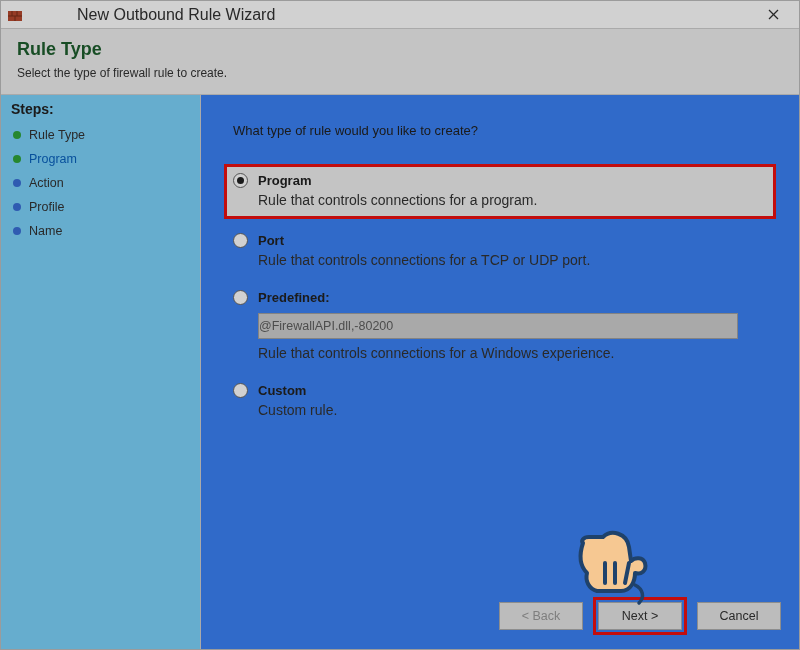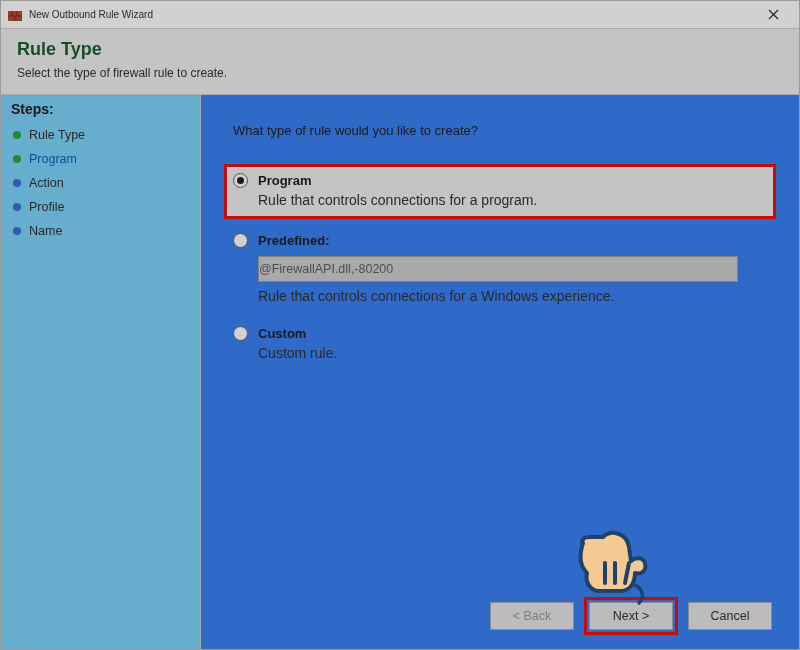--- a/index.html
+++ b/index.html
@@ -1,21 +1,21 @@
 <!DOCTYPE html>
 <html><head>
   <meta charset="utf-8">
   <style>
     * { box-sizing: border-box; margin: 0; padding: 0; font-family: "Segoe UI", Tahoma, sans-serif; }
     body { width: 800px; height: 650px; overflow: hidden; position: relative; }
     .overlay-dim { position: absolute; inset: 0; background: rgba(0,0,0,0.18); pointer-events: none; z-index: 40; }
     .wizard { position: absolute; inset: 0; background: #f0f0f0; display: flex; flex-direction: column; border: 1px solid #bdbdbd; }
     .titlebar { height: 28px; display: flex; align-items: center; padding: 0 6px 0 6px; background: #fff; border-bottom: 1px solid #d0d0d0; }
     .titlebar .icon-wrap { width: 16px; height: 16px; margin-right: 6px; display:flex; align-items:center; justify-content:center; }
-    .titlebar .title-text { font-size: 10px; color: #333; flex: 1; }
+    .titlebar .title-text { font-size: 16px; color: #333; flex: 1; margin-left: 48px; }
     .titlebar .close { width: 40px; height: 28px; display: flex; align-items: center; justify-content: center; color:#333; font-size:14px; }
     .header { padding: 10px 16px 14px 16px; border-bottom: 1px solid #d0d0d0; background:#f0f0f0; }
     .header h1 { color: #1e5f2e; font-size: 18px; font-weight: 600; margin-bottom: 6px; }
     .header p { font-size: 12px; color: #333; }
     .body { flex: 1; display: flex; min-height: 0; }
     .steps { width: 200px; border-right: 1px solid #d0d0d0; padding: 6px 8px 8px 10px; background:#7dd3fc; }
     .steps h2 { font-size: 14px; font-weight: 700; color:#222; margin-bottom: 6px; }
     .step-item { display: flex; align-items: center; padding: 5px 2px; font-size: 12.5px; }
     .bullet { width: 8px; height: 8px; border-radius: 50%; margin-right: 8px; }
     .bullet.green { background: #2fa53a; }
@@ -25,21 +25,21 @@
     .main { flex: 1; position: relative; padding: 28px 32px 0 32px; background:#3b82f6; }
     .question { font-size: 13px; color: #222; margin-bottom: 26px; }
     .option { margin-bottom: 22px; }
     .option-row { display: flex; align-items: center; }
     .radio { width: 15px; height: 15px; border: 1.5px solid #666; border-radius: 50%; background:#fff; display:flex; align-items:center; justify-content:center; margin-right: 10px; flex-shrink:0; }
     .radio.checked::after { content:""; width:7px; height:7px; border-radius:50%; background:#222; }
     .opt-title { font-size: 13px; font-weight: 700; color:#222; }
     .opt-desc { font-size: 14px; color:#333; margin-left: 25px; margin-top: 4px; }
     .option.highlight { border: 3px solid #e11; padding: 6px 8px 8px 6px; margin-left:-9px; margin-right:-9px; margin-bottom: 14px; background: #f0f0f0; }
     .predef-select { margin: 8px 0 6px 25px; height: 26px; width: 480px; background:#cfcfcf; border:1px solid #a0a0a0; color:#5e5e5e; font-size:12.5px; display:flex; align-items:center; padding:0 0; }
-    .buttons { position: absolute; right: 27px; bottom: 14px; display:flex; gap:10px; align-items:center; }
+    .buttons { position: absolute; right: 18px; bottom: 14px; display:flex; gap:10px; align-items:center; }
     .btn { min-width: 84px; height: 28px; background:#e6e6e6; border:1px solid #adadad; color:#333; font-size:12.5px; display:flex; align-items:center; justify-content:center; }
     .btn.disabled { color:#9a9a9a; }
     .highlight-next { border: 3px solid #e11; padding: 2px; }
     .cursor-hand { position:absolute; right: 140px; bottom: 34px; width: 96px; height: 100px; z-index: 50; }
   </style>
 </head>
 <body>
 
 <div class="wizard">
 
@@ -99,20 +99,27 @@
       <p class="question">What type of rule would you like to create?</p>
 
       <div class="option highlight">
         <div class="option-row">
           <span class="radio checked"></span>
           <span class="opt-title">Program</span>
         </div>
         <div class="opt-desc">Rule that controls connections for a program.</div>
       </div>
 
+      <div class="option">
+        <div class="option-row">
+          <span class="radio"></span>
+          <span class="opt-title">Port</span>
+        </div>
+        <div class="opt-desc">Rule that controls connections for a TCP or UDP port.</div>
+      </div>
 
       <div class="option">
         <div class="option-row">
           <span class="radio"></span>
           <span class="opt-title">Predefined:</span>
         </div>
         <div class="predef-select">
           <span>@FirewallAPI.dll,-80200</span>
         </div>
         <div class="opt-desc">Rule that controls connections for a Windows experience.</div>

